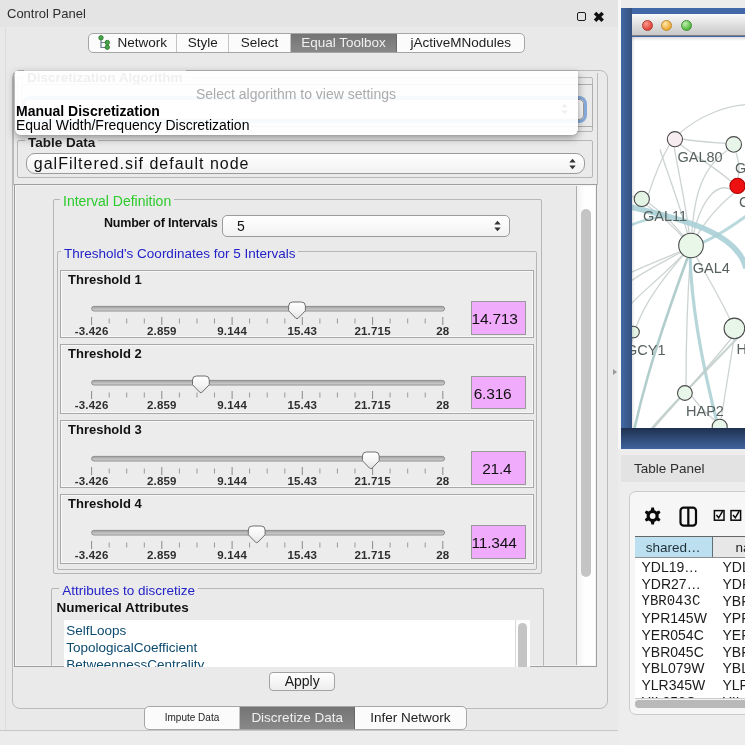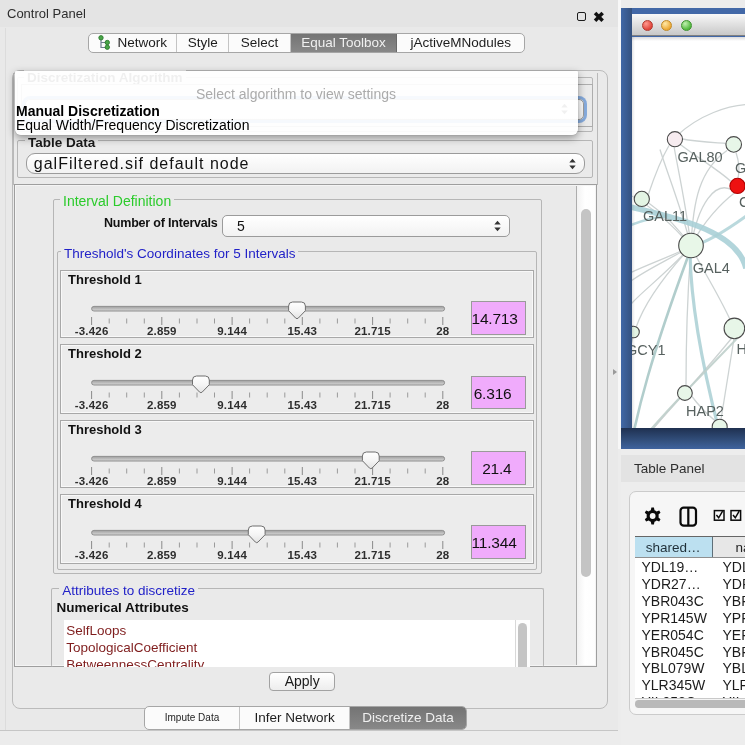--- a/index.html
+++ b/index.html
@@ -339,34 +339,34 @@
         <path d="M 187.3 39.7 L 187.3 35 Q 187.3 31 191.3 31 L 200.1 31 Q 204.1 31 204.1 35 L 204.1 39.7 L 197.0 47.1 Q 195.7 48.3 194.4 47.1 Z" fill="url(#tg4)" stroke="#6F6F6F" stroke-width="1"></path>
       </svg>
       <div class="vbox" style="top:30.7px;">11.344</div>
     </div>
 
   <div class="abs group" style="left:51.3px; top:588px; width:492.7px; height:79px; border-bottom:none;">
     <div class="gtitle bluetxt" style="left:7px;">Attributes to discretize</div>
   </div>
   <div class="abs" style="left:56.4px; top:600px; font-weight:700; font-size:13.5px; color:#111;">Numerical Attributes</div>
   <div class="abs" style="left:64px; top:620px; width:465.6px; height:46.5px; background:#fff; overflow:hidden;">
-    <div style="padding:3px 0 0 2.2px; font-size:13.5px; color:#7f1d1d; line-height:16.8px;">SelfLoops<br>TopologicalCoefficient<br>BetweennessCentrality</div>
+    <div style="padding:3px 0 0 2.2px; font-size:13.5px; color:#0c4a6e; line-height:16.8px;">SelfLoops<br>TopologicalCoefficient<br>BetweennessCentrality</div>
     <div style="position:absolute; right:0; top:0; bottom:0; width:15px; background:#FDFDFD; border-left:1px solid #D8D8D8;">
       <div style="position:absolute; left:2.5px; top:2.5px; width:9px; height:60px; background:#C4C4C4; border-radius:4.5px;"></div>
     </div>
   </div>
 
   <div class="abs" style="left:269px; top:671.5px; width:66.3px; height:19.3px;
        background:linear-gradient(#FFFFFF,#EDEDED); border:1px solid #A2A2A2; border-radius:4px;
        font-size:14px; color:#1a1a1a; display:flex; align-items:center; justify-content:center;">Apply</div>
 
   <div class="abs capsule" id="bottabs">
     <div class="seg" style="width:95.6px; font-size:10px;">Impute Data</div>
+    <div class="seg dark" style="width:116px; font-size:13.5px;">Discretize Data</div>
     <div class="seg" style="width:111px; font-size:13.5px;">Infer Network</div>
-    <div class="seg dark" style="width:116px; font-size:13.5px;">Discretize Data</div>
   </div>
 
   <div class="abs" id="gapstrip"></div>
   <div class="abs" style="left:612.5px; top:369px; width:0; height:0; border-top:3.5px solid transparent; border-bottom:3.5px solid transparent; border-left:4px solid #9A9A9A;"></div>
 
   <div class="abs" id="netwin">
     <div class="abs" style="left:0; top:0; width:11.5px; height:449px; background:linear-gradient(to right,#4168A6,#35517E);"></div>
     <div class="abs" style="left:0; top:419.5px; right:0; height:29.5px; background:linear-gradient(#1F3050 0%,#33517F 45%,#4268A7 80%);"></div>
     <div class="abs" id="nettitle">
       <div class="light" style="left:9.8px; background:radial-gradient(circle at 35% 30%, #FF9A8F, #E0443A 70%); border:0.5px solid #B03A30;"></div>
@@ -453,21 +453,21 @@
   </g>
 </svg>
       <div class="abs" style="left:5px; top:44.5px; right:-10px; height:21.5px; border-top:1px solid #666666; border-bottom:1px solid #8F8F8F; background:#E7E7E7;"></div>
       <div class="abs" style="left:5px; top:45.5px; width:78.3px; height:19.5px; background:#BCE0F0; border-right:1px solid #5F6F78; font-size:13.5px; color:#1f2f38; text-align:center; padding-top:2.5px;">shared…</div>
       <div class="abs" style="left:106px; top:48px; font-size:13.5px; color:#222;">na</div>
       <div class="abs" style="left:5px; top:66px; right:-10px; height:140px; background:#fff; overflow:hidden;">
         <div class="abs" style="left:7px; top:1.5px; font-size:14px; color:#1c1c1c;">YDL19…</div>
         <div class="abs" style="left:88px; top:1.5px; font-size:14px; color:#1c1c1c;">YDL1</div>
         <div class="abs" style="left:7px; top:18.4px; font-size:14px; color:#1c1c1c;">YDR27…</div>
         <div class="abs" style="left:88px; top:18.4px; font-size:14px; color:#1c1c1c;">YDR2</div>
-        <div class="abs" style="left:7px; top:35.3px; font-size:14px; color:#1c1c1c;">YBR043C</div>
+        <div class="abs" style="left:7px; top:35.3px; font-size:14px; color:#1c1c1c;font-family:Liberation Mono, monospace;">YBR043C</div>
         <div class="abs" style="left:88px; top:35.3px; font-size:14px; color:#1c1c1c;">YBR0</div>
         <div class="abs" style="left:7px; top:52.2px; font-size:14px; color:#1c1c1c;">YPR145W</div>
         <div class="abs" style="left:88px; top:52.2px; font-size:14px; color:#1c1c1c;">YPR1</div>
         <div class="abs" style="left:7px; top:69.1px; font-size:14px; color:#1c1c1c;">YER054C</div>
         <div class="abs" style="left:88px; top:69.1px; font-size:14px; color:#1c1c1c;">YER0</div>
         <div class="abs" style="left:7px; top:86.0px; font-size:14px; color:#1c1c1c;">YBR045C</div>
         <div class="abs" style="left:88px; top:86.0px; font-size:14px; color:#1c1c1c;">YBR0</div>
         <div class="abs" style="left:7px; top:102.9px; font-size:14px; color:#1c1c1c;">YBL079W</div>
         <div class="abs" style="left:88px; top:102.9px; font-size:14px; color:#1c1c1c;">YBL0</div>
         <div class="abs" style="left:7px; top:119.8px; font-size:14px; color:#1c1c1c;">YLR345W</div>

